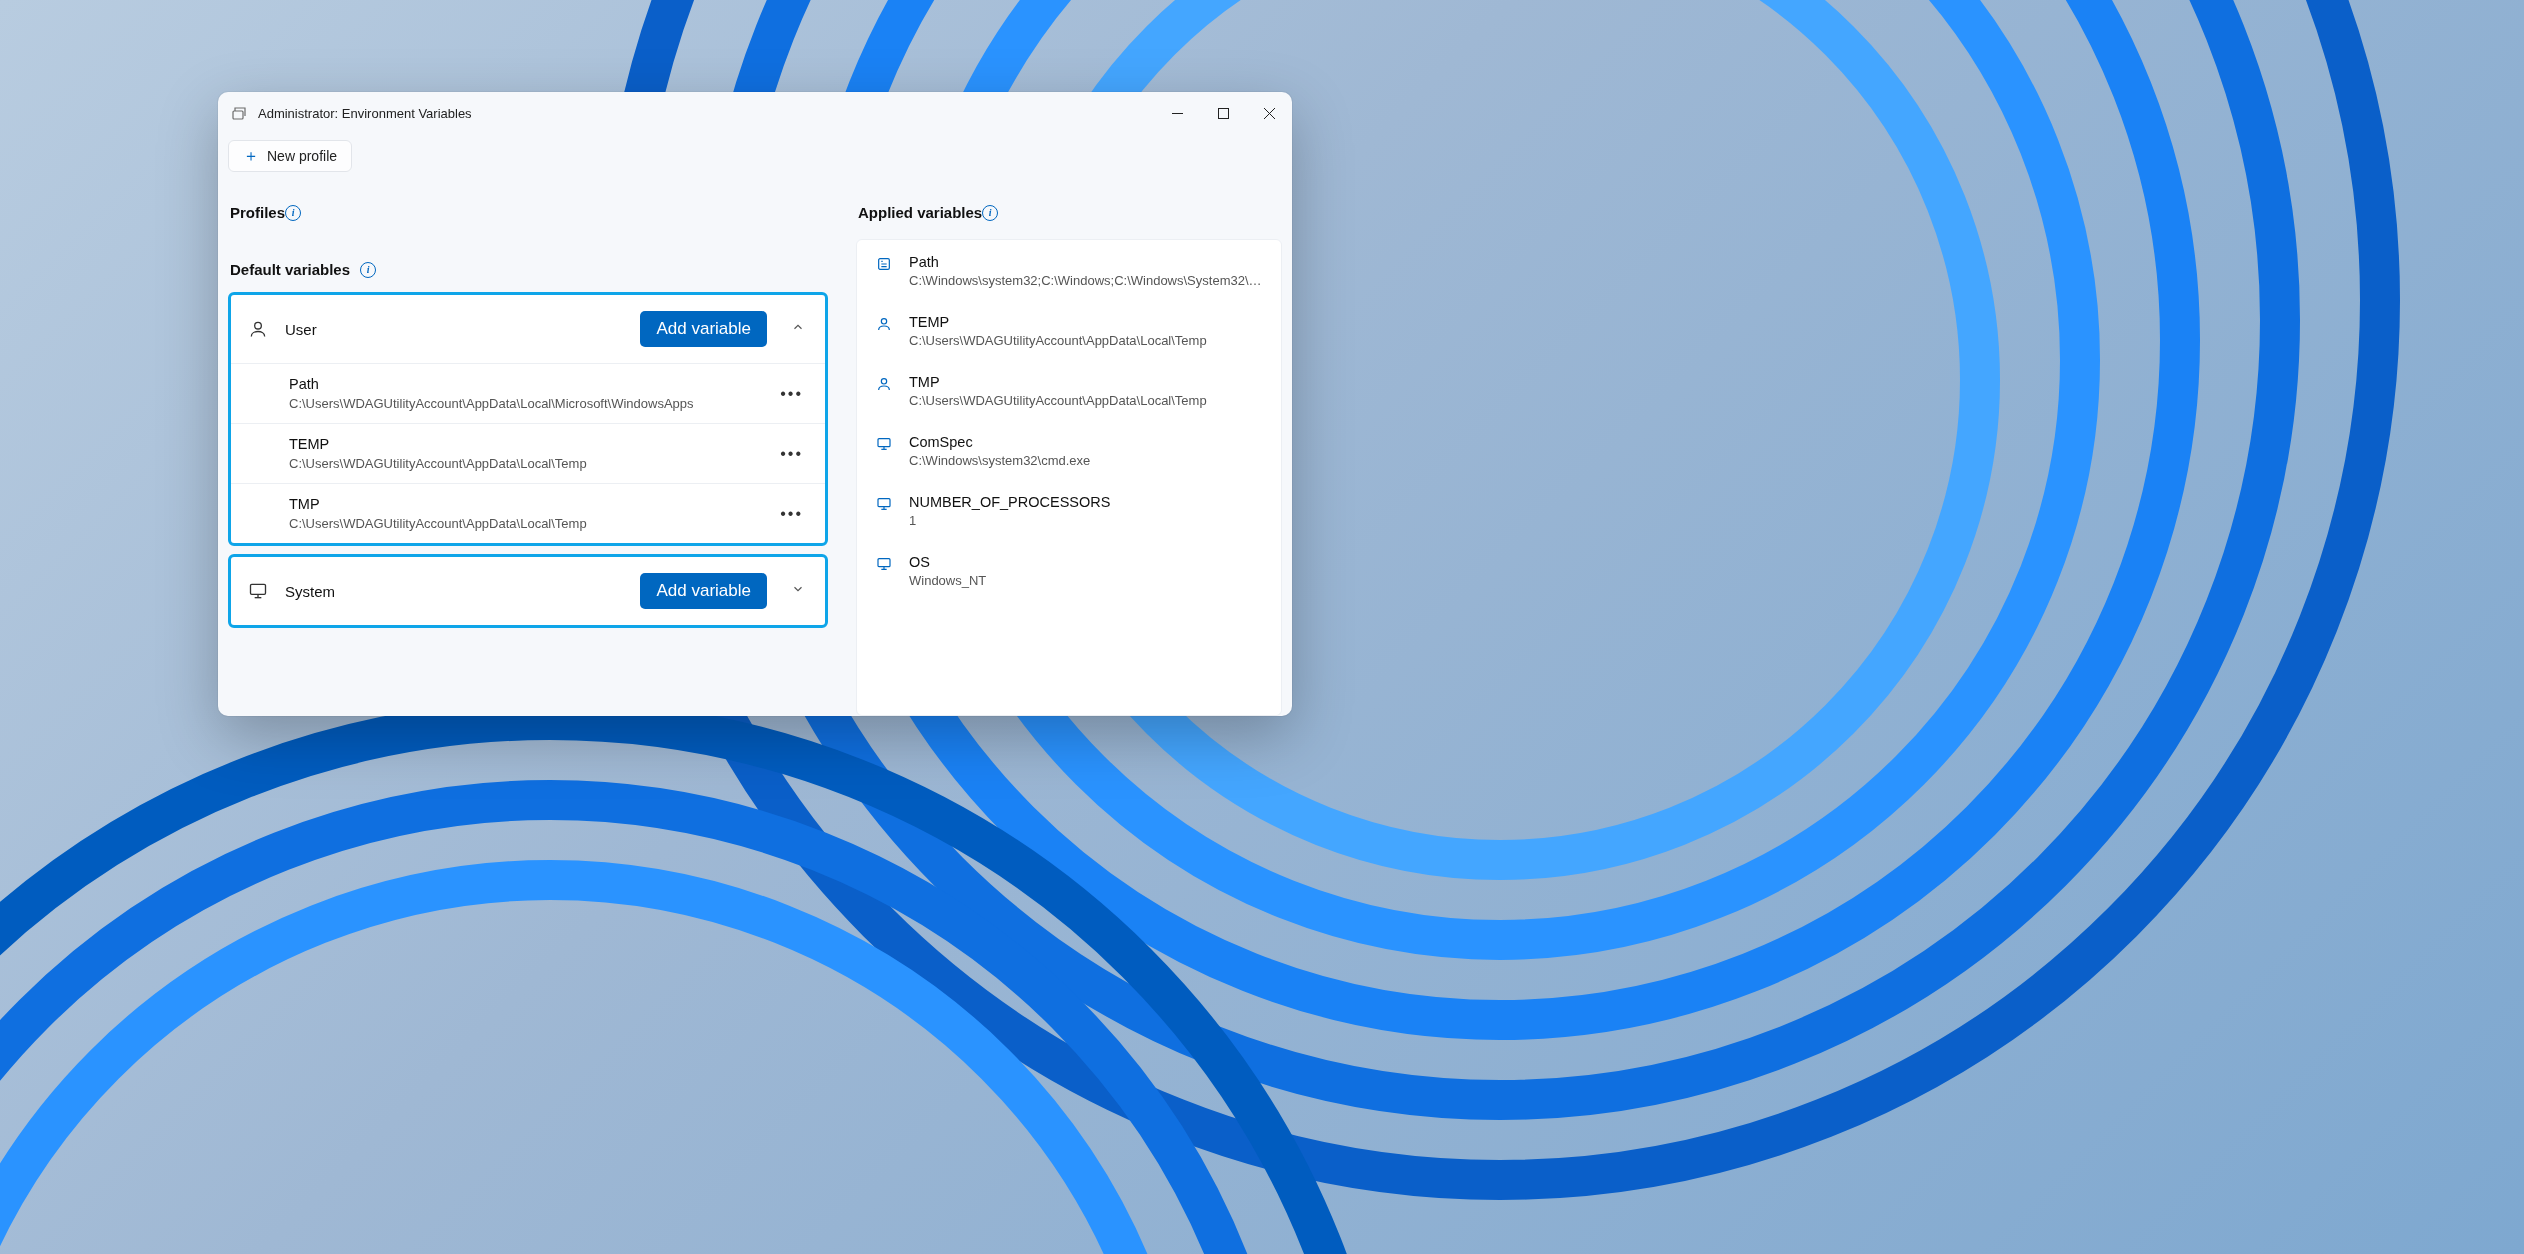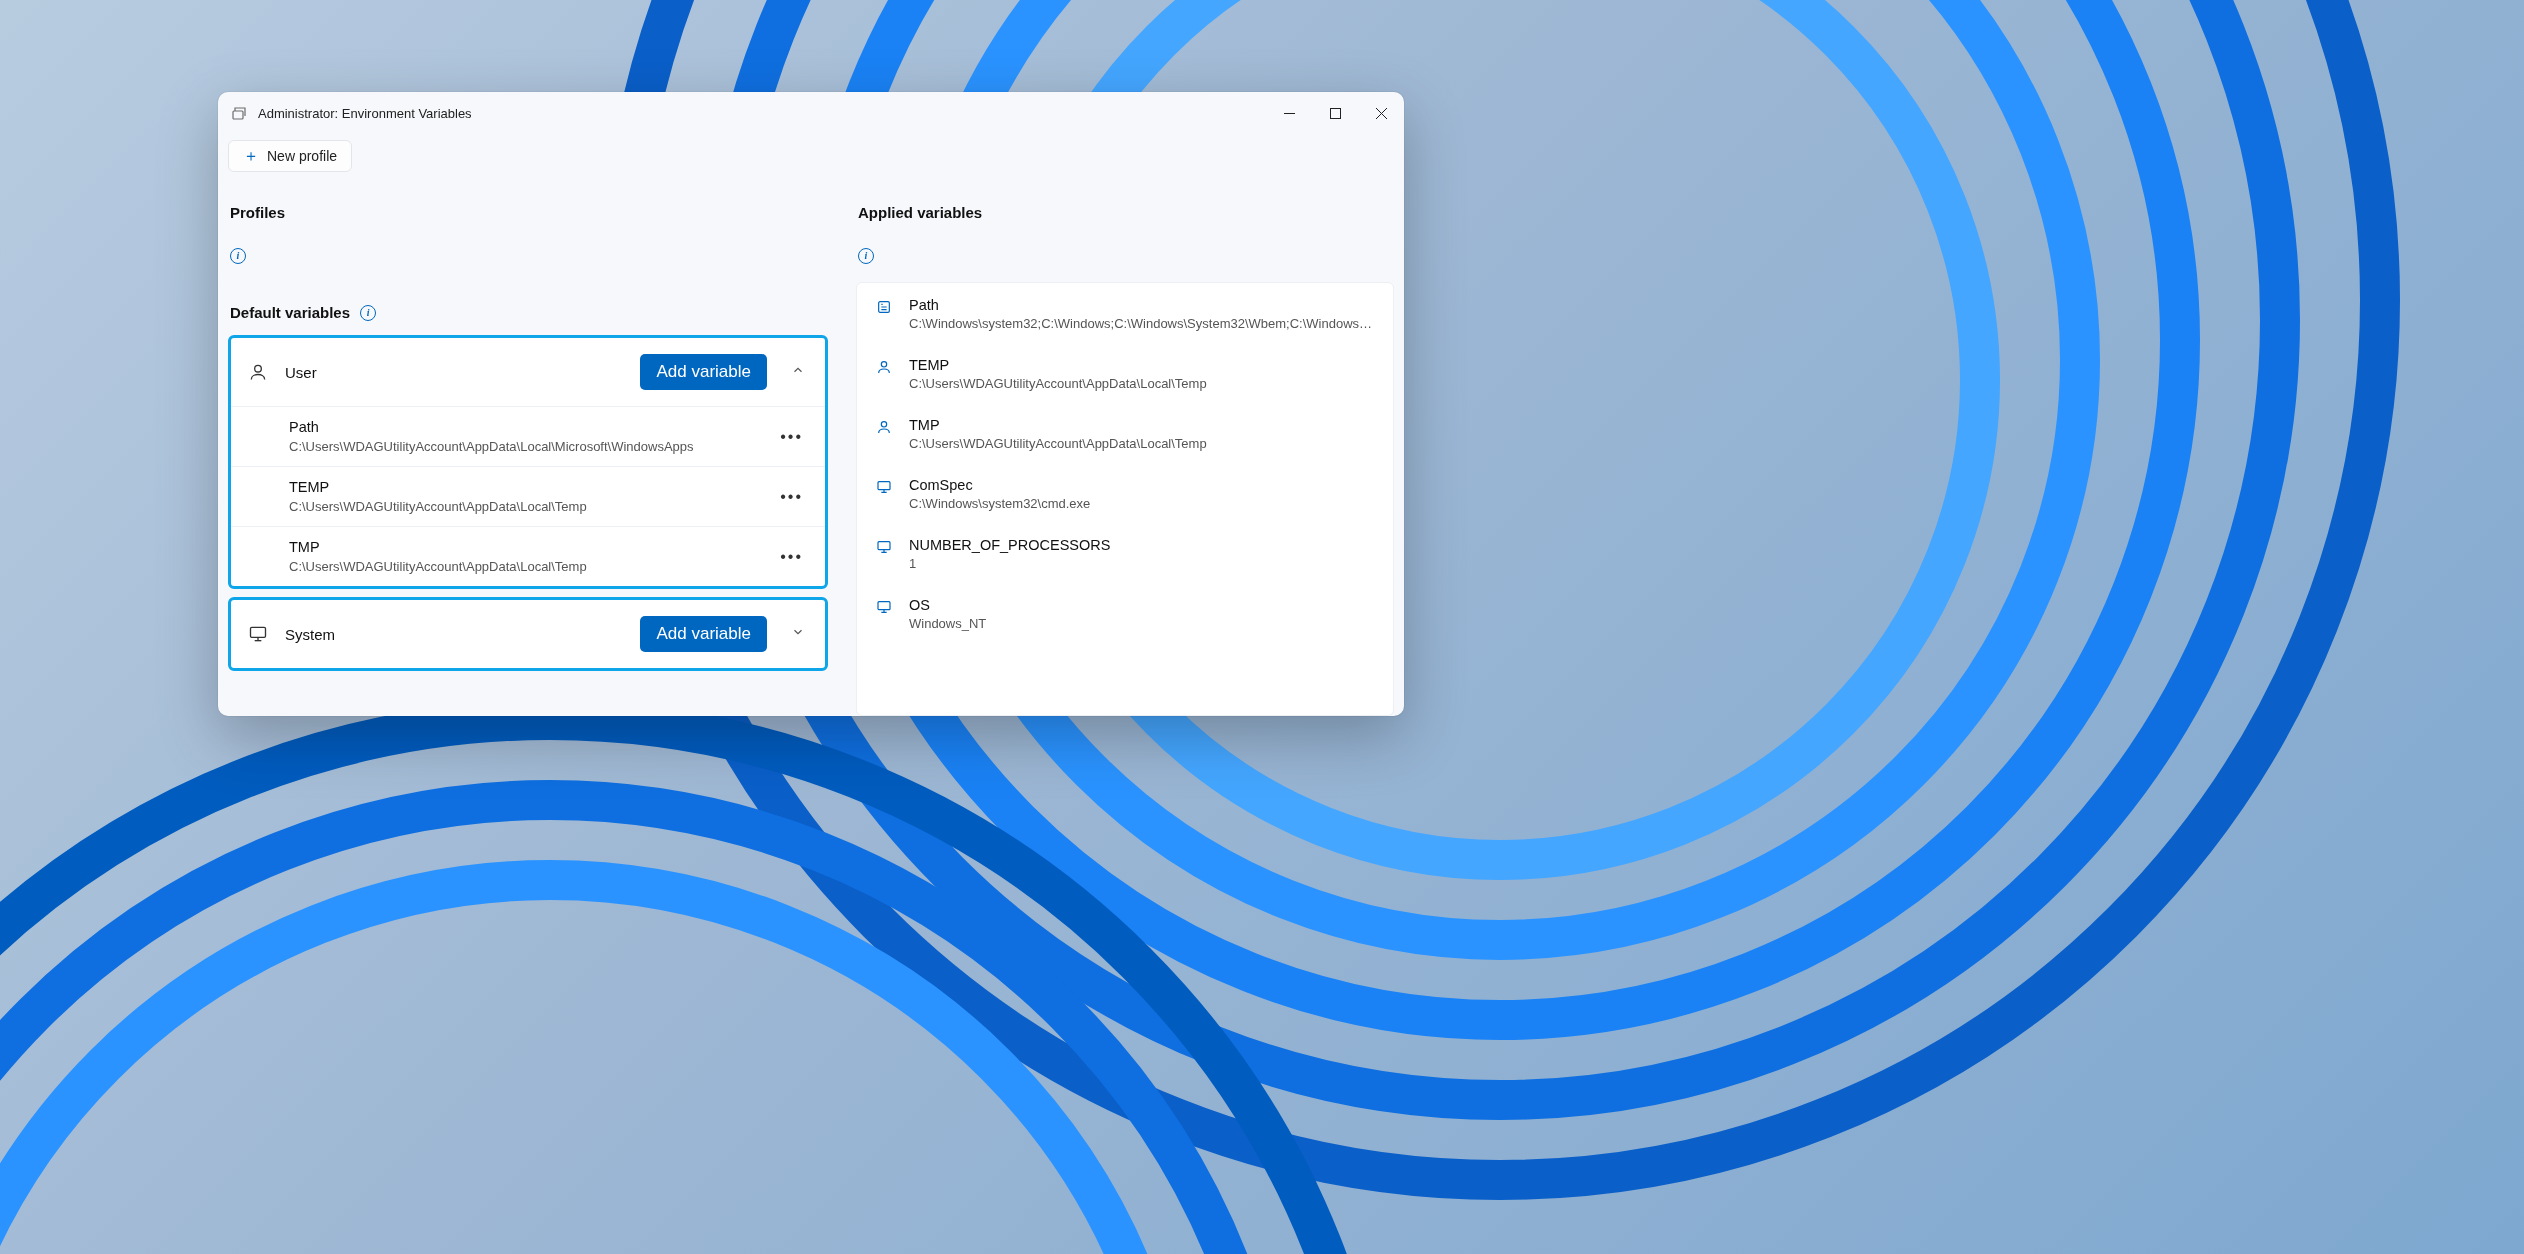--- a/index.html
+++ b/index.html
@@ -21,21 +21,21 @@
   .b3{width:1400px;height:1400px;left:800px;top:-360px;border-color:#1a82f5;}
   .b4{width:1200px;height:1200px;left:900px;top:-240px;border-color:#2a93ff;}
   .b5{width:1000px;height:1000px;left:1000px;top:-120px;border-color:#44a6ff;}
   .b6{width:1700px;height:1700px;left:-300px;top:700px;border-color:#005cbf;}
   .b7{width:1500px;height:1500px;left:-200px;top:780px;border-color:#0f6fe0;}
   .b8{width:1300px;height:1300px;left:-100px;top:860px;border-color:#2a93ff;}
 
   .window {
     position: absolute;
     left: 218px; top: 92px;
-    width: 1186px; height: 624px;
+    width: 1074px; height: 624px;
     background: #f6f8fb;
     border-radius: 10px;
     box-shadow: 0 20px 60px rgba(0,0,0,0.25), 0 0 0 1px rgba(0,0,0,0.04);
     display: flex; flex-direction: column;
     overflow: hidden;
   }
   .titlebar {
     height: 42px;
     display: flex; align-items: center;
     padding-left: 12px;
@@ -68,24 +68,23 @@
   .content {
     flex: 1; display: flex; gap: 28px;
     padding: 28px 10px 0 10px;
     overflow: hidden;
   }
   .col { display: flex; flex-direction: column; min-width: 0; }
   .col-left { flex: 0 0 600px; }
   .col-right { flex: 1; }
 
   .section-head {
-    display: flex; align-items: flex-start; gap: 27px;
+    display: flex; align-items: flex-end; gap: 0;
     font-size: 15px; font-weight: 600; color: #111;
     padding: 4px 2px 18px 2px;
-    flex-direction: column;
   }
   .info-icon {
     width: 16px; height: 16px; border: 1.5px solid #0067c0; border-radius: 50%;
     display: inline-flex; align-items: center; justify-content: center;
     color: #0067c0; font-size: 10px; font-style: italic; font-family: Georgia, serif;
     line-height:1;
   }
   .subhead {
     display:flex;align-items:center;gap:10px;
     font-size:15px;font-weight:700;color:#111;

